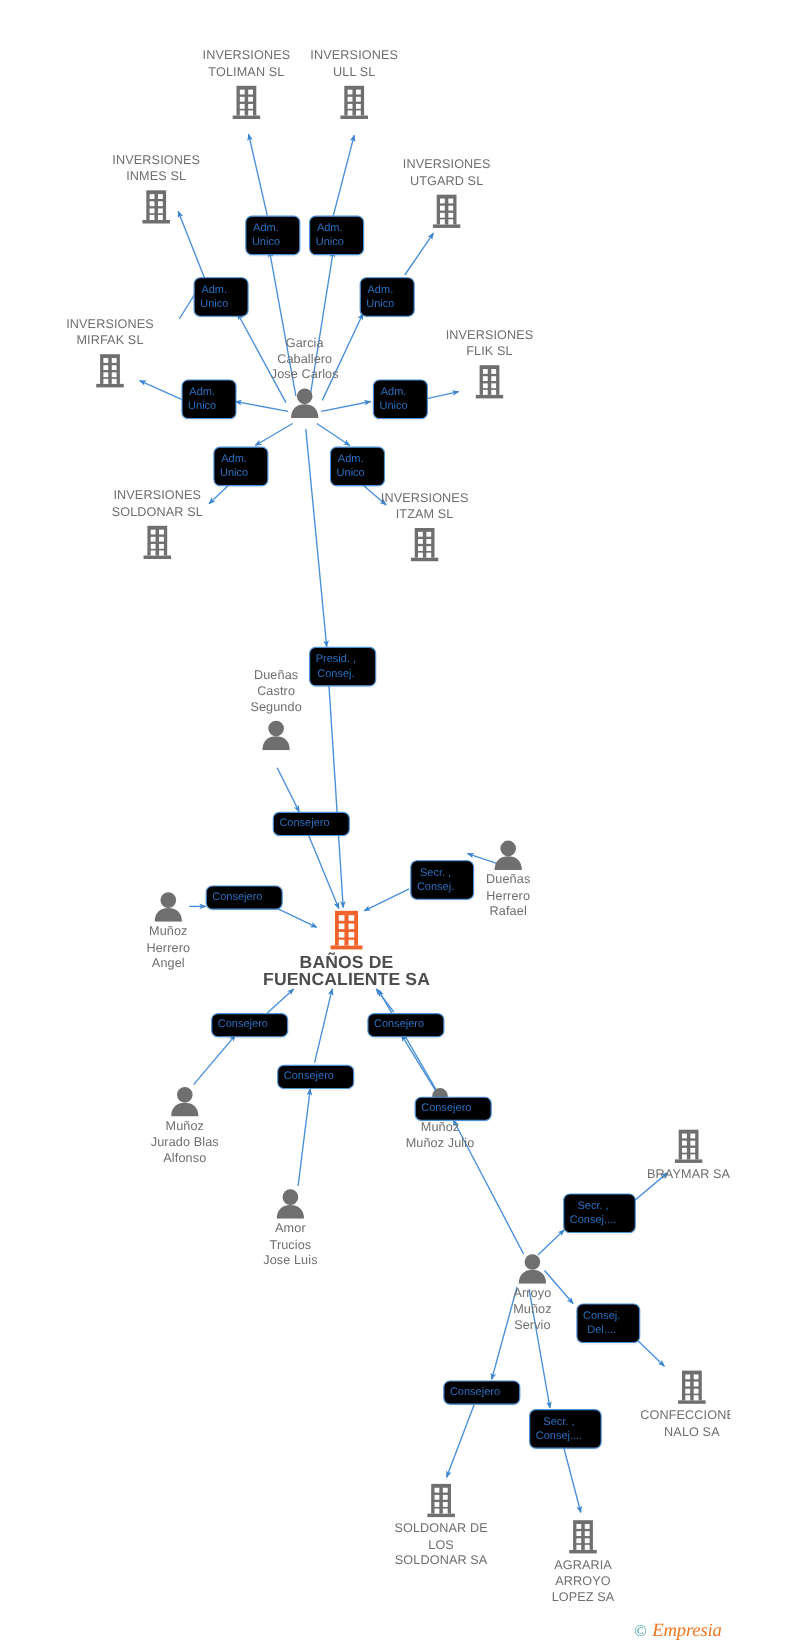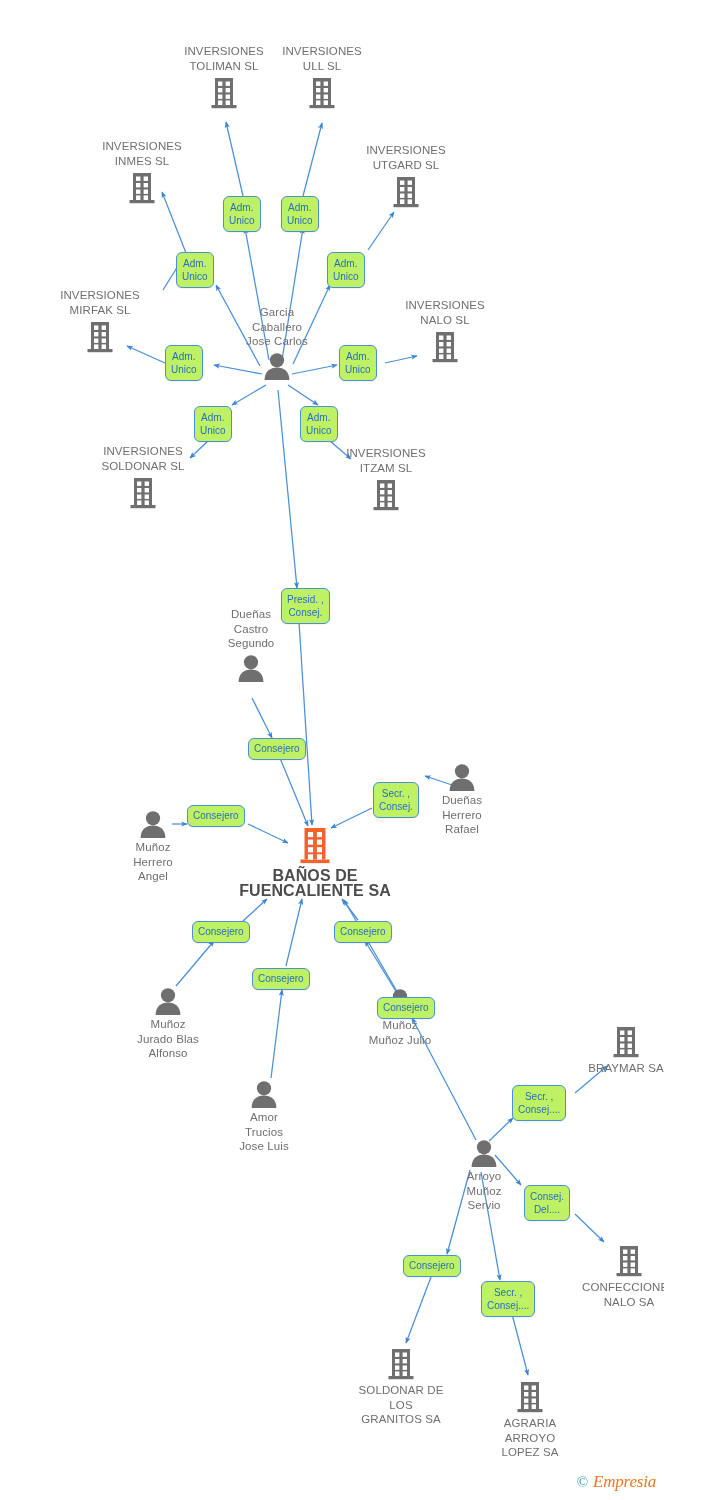--- a/index.html
+++ b/index.html
@@ -61,26 +61,26 @@
   
   .node.cap-top { flex-direction: column-reverse; }
   .node.cap-top .caption { margin-top: 0; margin-bottom: 3px; }
 
   
   .chip {
     position: absolute;
     box-sizing: border-box;
     border: 1px solid #4a90d9;
     border-radius: 6px;
-    background: #bef264;
+    background: #000000;
     color: #2a6fc0;
     font-size: 10px;
     line-height: 13px;
     text-align: center;
-    padding: 3px 5px 4px 5px;
+    padding: 3px 17px 4px 5px;
     white-space: nowrap;
     box-shadow: 0 1px 1px rgba(0,0,0,.05);
   }
   .chip span { display: block; }
   .chip.two-line { padding-top: 4px; }
 
   
   #watermark {
     position: absolute;
     right: 8px;
@@ -294,21 +294,21 @@
         <rect x="7" y="12" width="4.4" height="4.4" fill="#fff"></rect>
         <rect x="14.6" y="12" width="4.4" height="4.4" fill="#fff"></rect>
         <rect x="7" y="18.5" width="4.4" height="4.4" fill="#fff"></rect>
         <rect x="14.6" y="18.5" width="4.4" height="4.4" fill="#fff"></rect>
         <rect x="7" y="24.4" width="4.4" height="4.6" fill="#fff"></rect>
         <rect x="14.6" y="24.4" width="4.4" height="4.6" fill="#fff"></rect>
       </svg>
     </span>
     <span class="caption">
       <span>INVERSIONES</span>
-      <span>NALO SL</span>
+      <span>FLIK SL</span>
     </span>
   </div>
 
   <div class="node company cap-top" style="left:143px; top:444px;">
     <span class="glyph">
       <svg width="26" height="34" viewBox="0 0 26 34" xmlns="http://www.w3.org/2000/svg">
         <rect x="4" y="2" width="18" height="27" fill="#6f6f6f"></rect>
         <rect x="0.5" y="29" width="25" height="3.2" fill="#6f6f6f"></rect>
         <rect x="7" y="5.5" width="4.4" height="4.4" fill="#fff"></rect>
         <rect x="14.6" y="5.5" width="4.4" height="4.4" fill="#fff"></rect>
@@ -399,21 +399,21 @@
         <rect x="14.6" y="12" width="4.4" height="4.4" fill="#fff"></rect>
         <rect x="7" y="18.5" width="4.4" height="4.4" fill="#fff"></rect>
         <rect x="14.6" y="18.5" width="4.4" height="4.4" fill="#fff"></rect>
         <rect x="7" y="24.4" width="4.4" height="4.6" fill="#fff"></rect>
         <rect x="14.6" y="24.4" width="4.4" height="4.6" fill="#fff"></rect>
       </svg>
     </span>
     <span class="caption">
       <span>SOLDONAR DE</span>
       <span>LOS</span>
-      <span>GRANITOS SA</span>
+      <span>SOLDONAR SA</span>
     </span>
   </div>
 
   <div class="node company" style="left:530px; top:1380px;">
     <span class="glyph">
       <svg width="26" height="34" viewBox="0 0 26 34" xmlns="http://www.w3.org/2000/svg">
         <rect x="4" y="2" width="18" height="27" fill="#6f6f6f"></rect>
         <rect x="0.5" y="29" width="25" height="3.2" fill="#6f6f6f"></rect>
         <rect x="7" y="5.5" width="4.4" height="4.4" fill="#fff"></rect>
         <rect x="14.6" y="5.5" width="4.4" height="4.4" fill="#fff"></rect>

